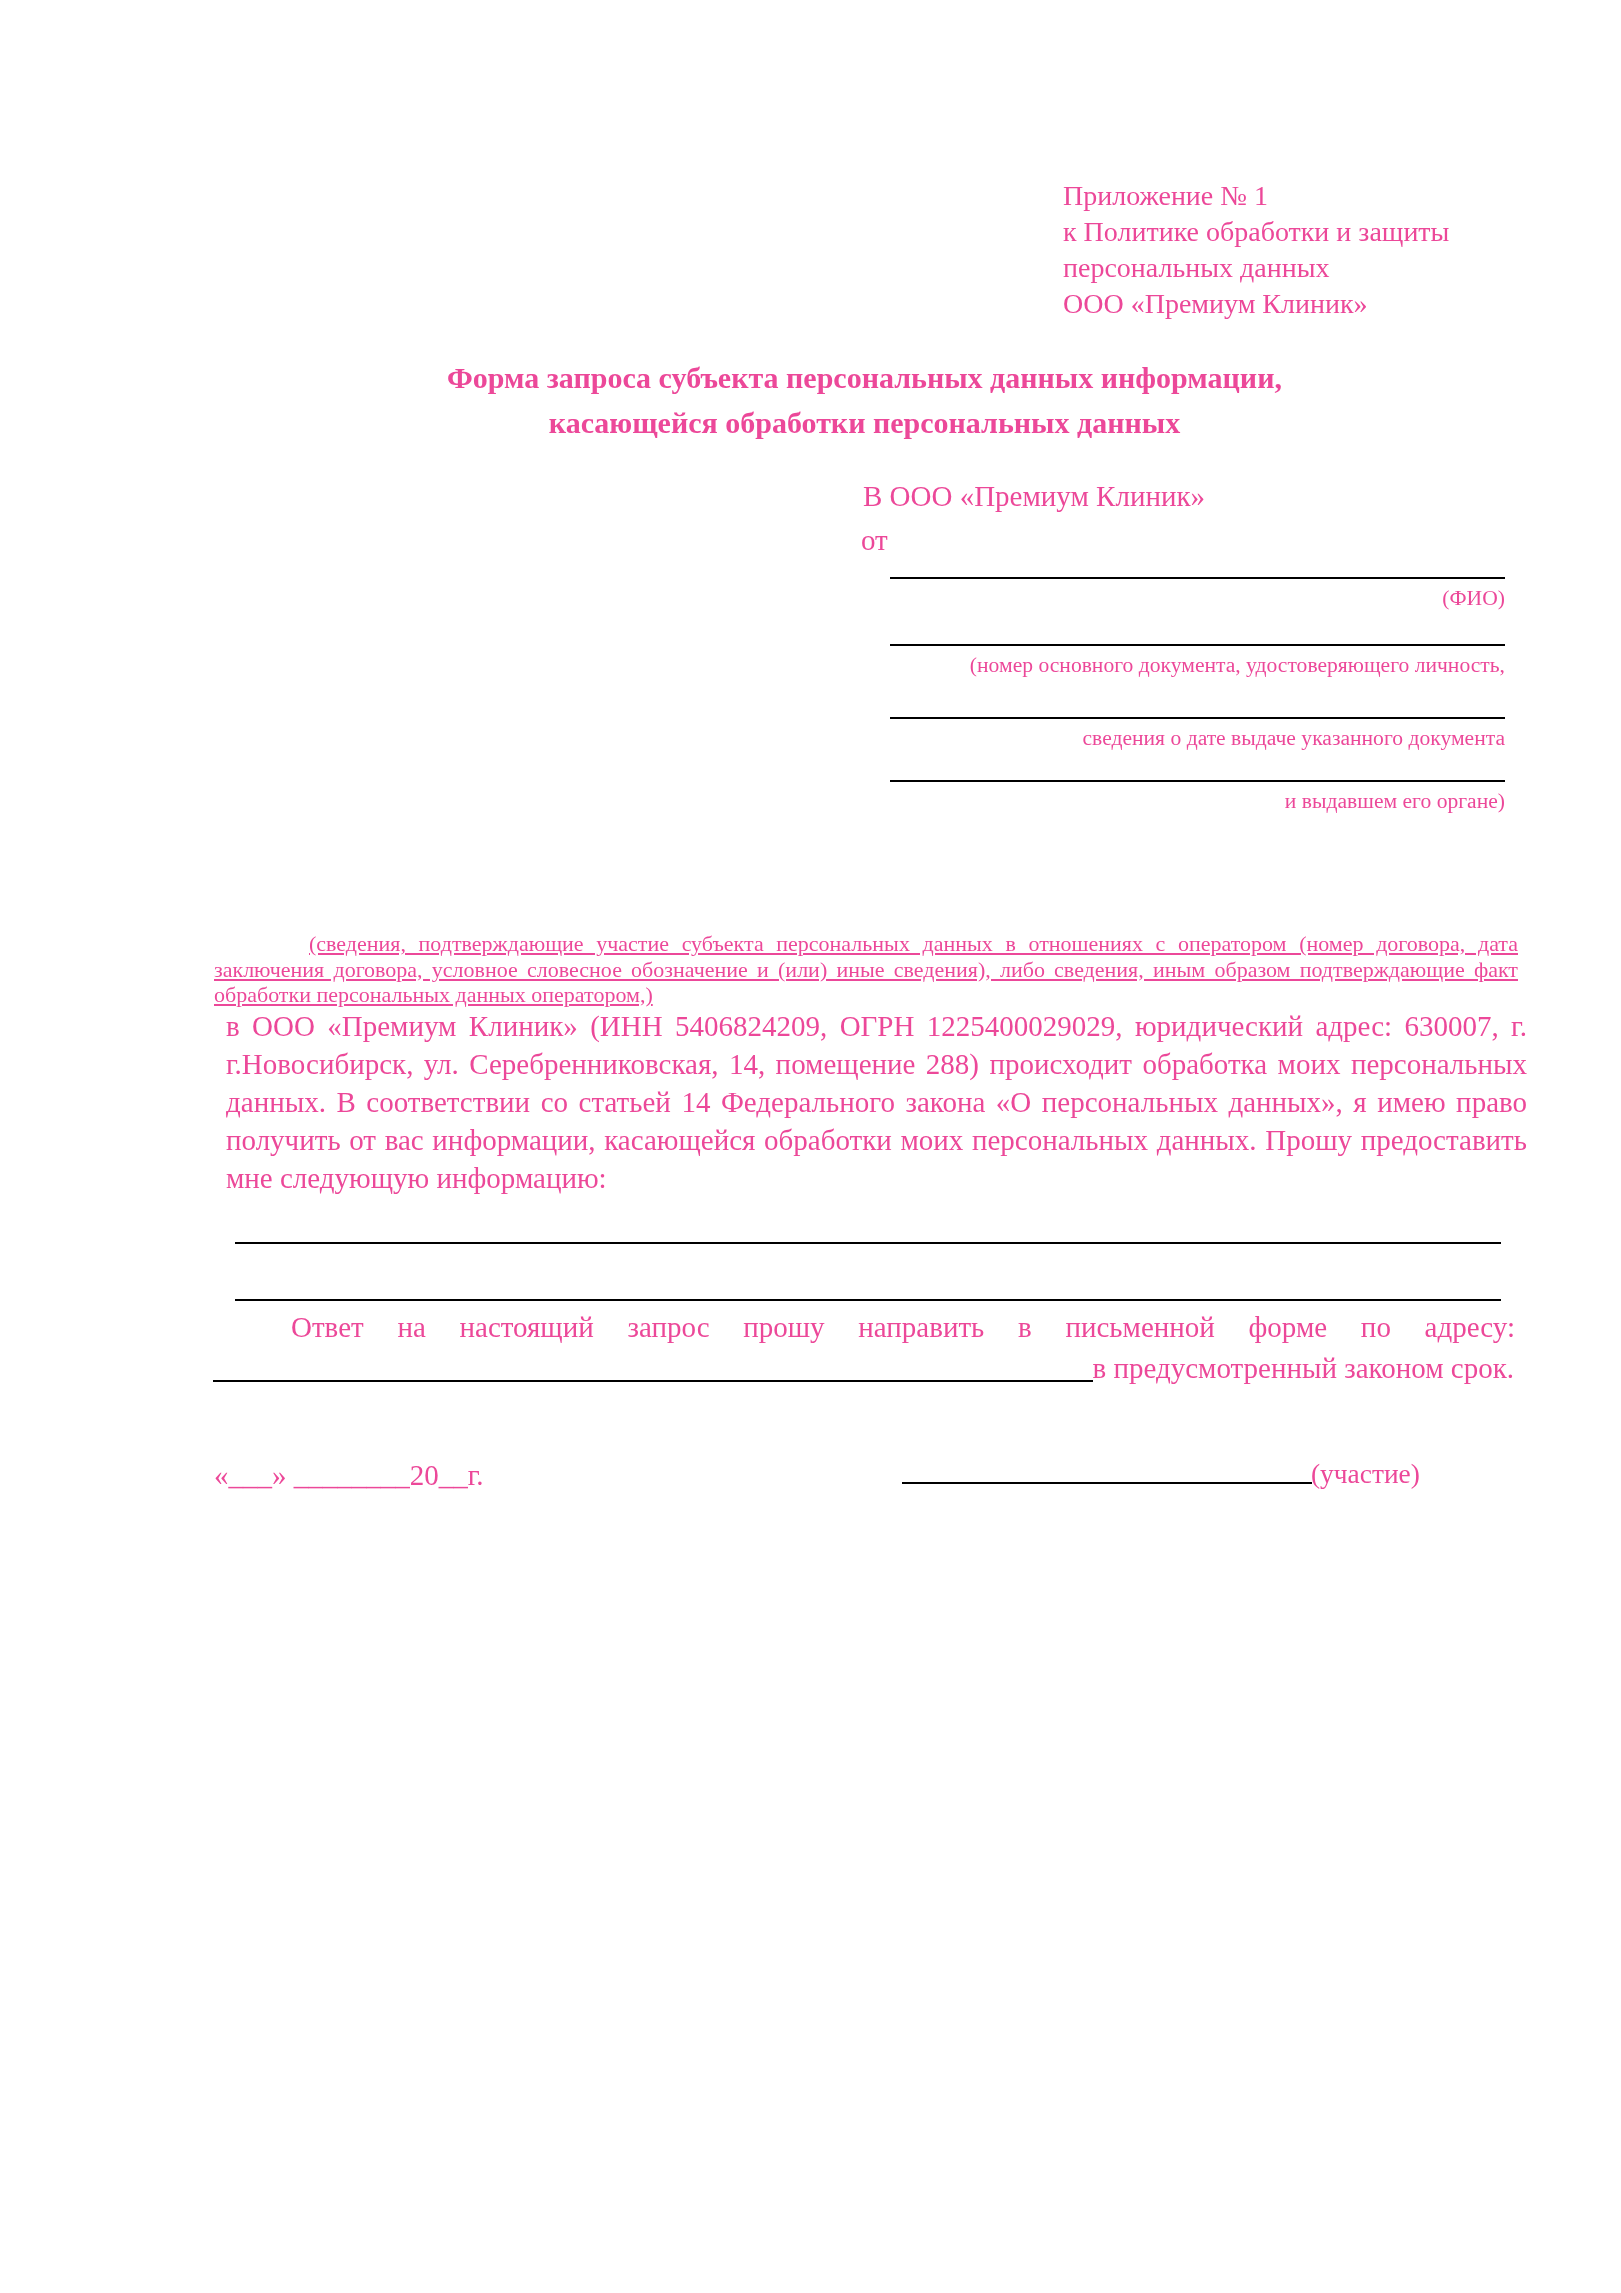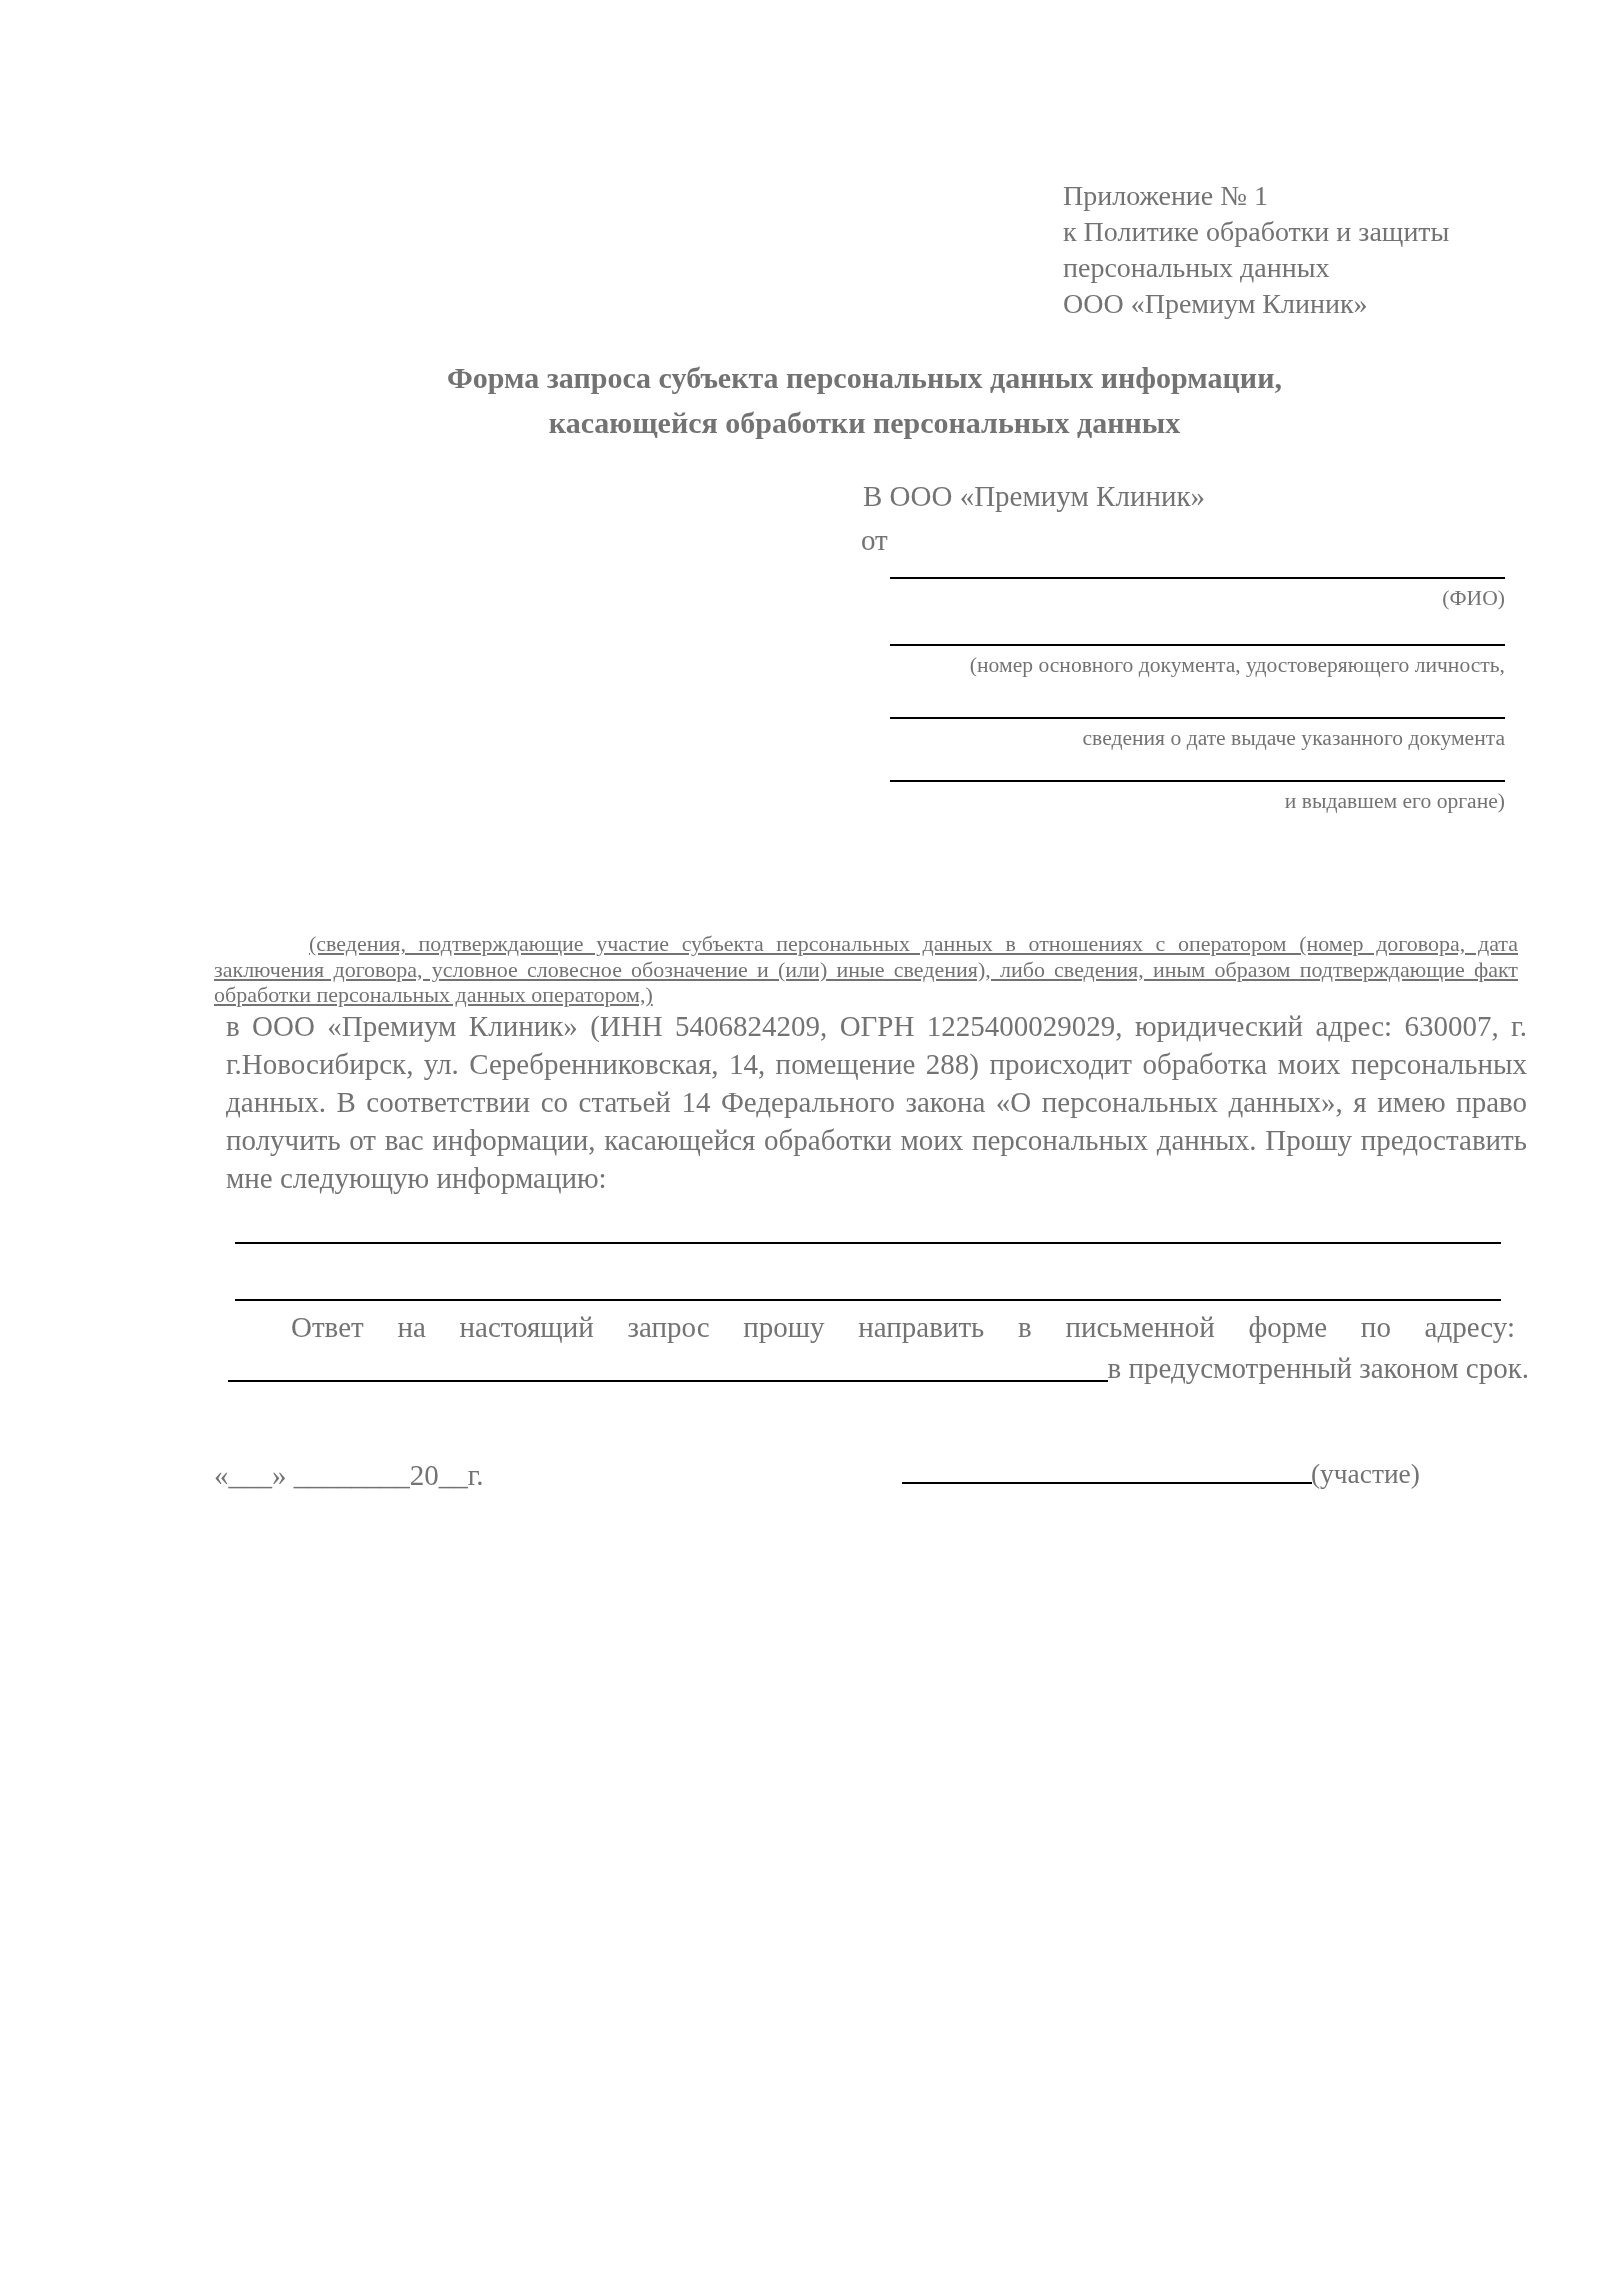--- a/index.html
+++ b/index.html
@@ -5,21 +5,21 @@
   html, body {
     margin: 0;
     padding: 0;
     background: #ffffff;
   }
   .page {
     position: relative;
     width: 1621px;
     height: 1890px;
     background: #ffffff;
-    color: #737373;
+    color: #ec4899;
     font-family: "Liberation Serif", "DejaVu Serif", serif;
     overflow: hidden;
   }
 
   
   .header-block {
     position: absolute;
     left: 1063px;
     top: 178px;
     font-size: 28px;
@@ -141,21 +141,21 @@
     width: 1301px;
     font-size: 29px;
     line-height: 39px;
     text-align: justify;
     text-align-last: justify;
     text-indent: 77px;
     white-space: nowrap;
   }
   .reply-second {
     position: absolute;
-    left: 228px;
+    left: 213px;
     top: 1349px;
     width: 1301px;
     display: flex;
     align-items: stretch;
     font-size: 29px;
     line-height: 39px;
   }
   .reply-second .address-fill {
     flex: 1;
     border-bottom: 2.9px solid #000000;

